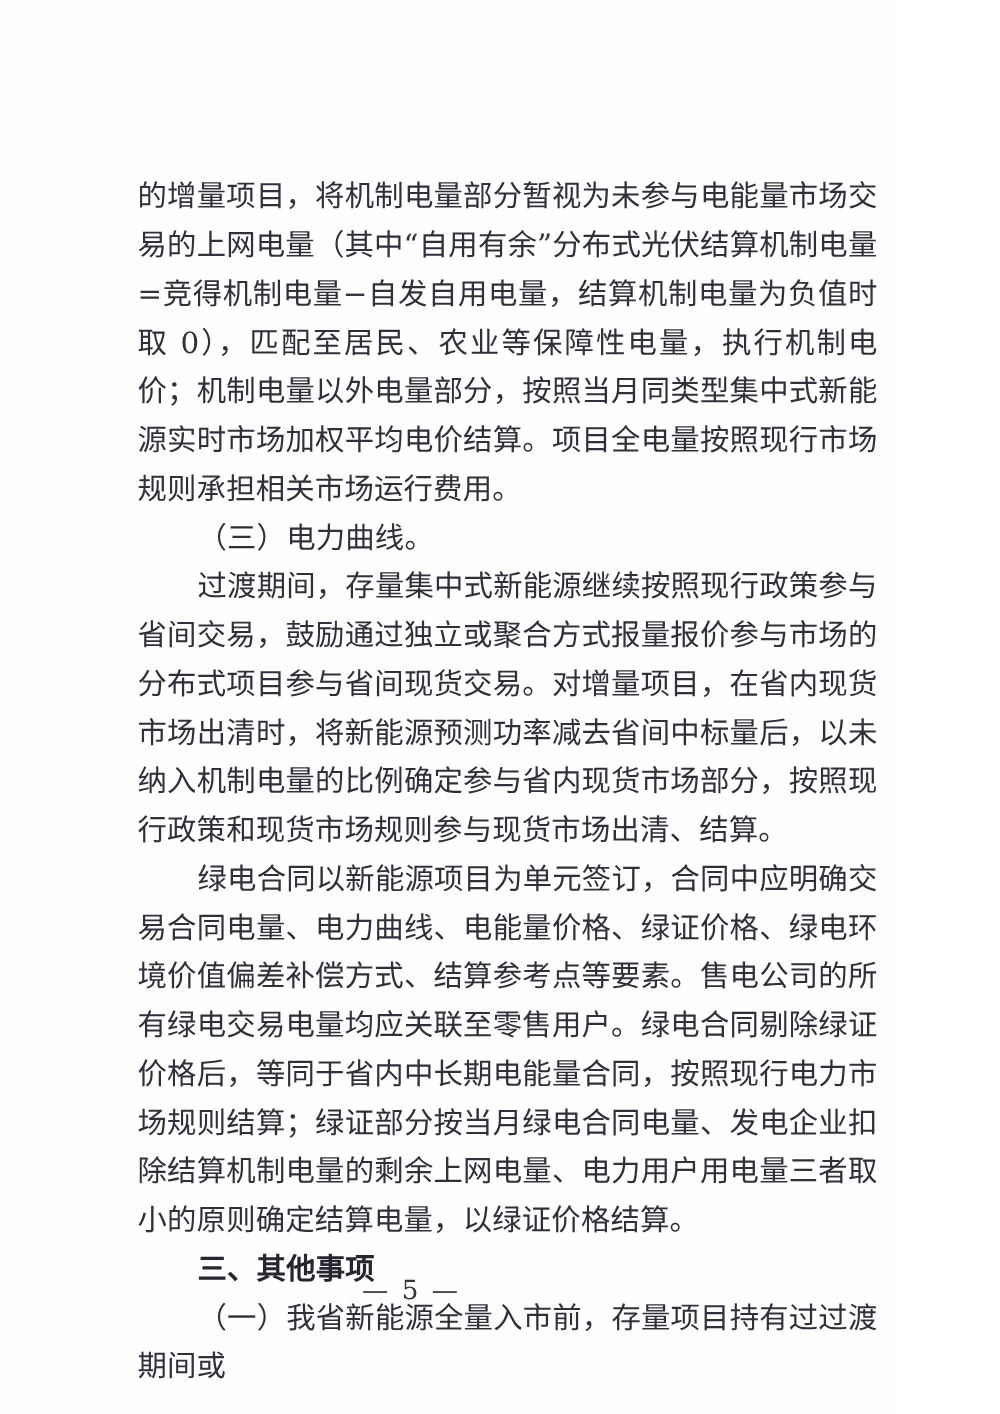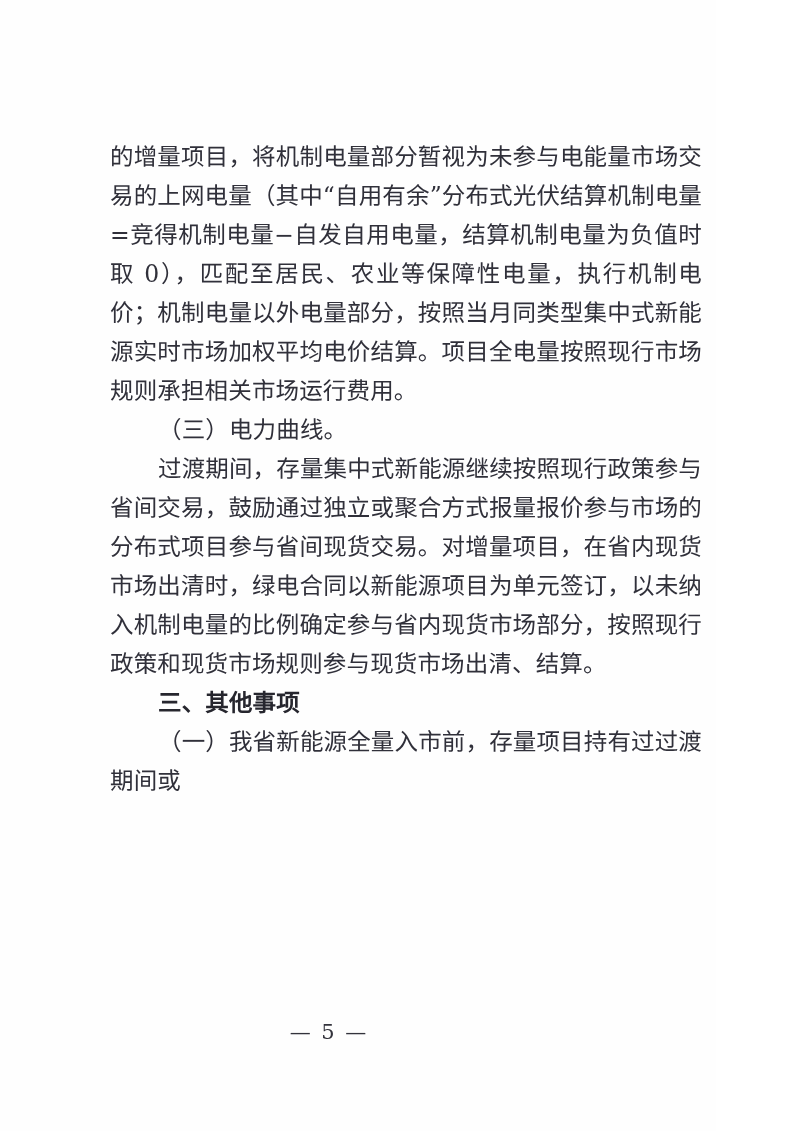--- a/index.html
+++ b/index.html
@@ -74,23 +74,24 @@
 <body>
 
 <div class="page">
 
   <div class="content">
 
     <p class="para">的增量项目，将机制电量部分暂视为未参与电能量市场交易的上网电量（其中“自用有余”分布式光伏结算机制电量=竞得机制电量−自发自用电量，结算机制电量为负值时取 0），匹配至居民、农业等保障性电量，执行机制电价；机制电量以外电量部分，按照当月同类型集中式新能源实时市场加权平均电价结算。项目全电量按照现行市场规则承担相关市场运行费用。</p>
 
     <p class="para sub-heading">（三）电力曲线。</p>
 
-    <p class="para indent">过渡期间，存量集中式新能源继续按照现行政策参与省间交易，鼓励通过独立或聚合方式报量报价参与市场的分布式项目参与省间现货交易。对增量项目，在省内现货市场出清时，绿电合同以新能源项目为单元签订，以未纳入机制电量的比例确定参与省内现货市场部分，按照现行政策和现货市场规则参与现货市场出清、结算。</p>
+    <p class="para indent">过渡期间，存量集中式新能源继续按照现行政策参与省间交易，鼓励通过独立或聚合方式报量报价参与市场的分布式项目参与省间现货交易。对增量项目，在省内现货市场出清时，将新能源预测功率减去省间中标量后，以未纳入机制电量的比例确定参与省内现货市场部分，按照现行政策和现货市场规则参与现货市场出清、结算。</p>
 
 
+    <p class="para indent">绿电合同以新能源项目为单元签订，合同中应明确交易合同电量、电力曲线、电能量价格、绿证价格、绿电环境价值偏差补偿方式、结算参考点等要素。售电公司的所有绿电交易电量均应关联至零售用户。绿电合同剔除绿证价格后，等同于省内中长期电能量合同，按照现行电力市场规则结算；绿证部分按当月绿电合同电量、发电企业扣除结算机制电量的剩余上网电量、电力用户用电量三者取小的原则确定结算电量，以绿证价格结算。</p>
 
     <p class="para heading">三、其他事项</p>
 
     <p class="para indent">（一）我省新能源全量入市前，存量项目持有过过渡期间或</p>
 
   </div>
 
   <div class="page-number">— 5 —</div>
 
 </div>

